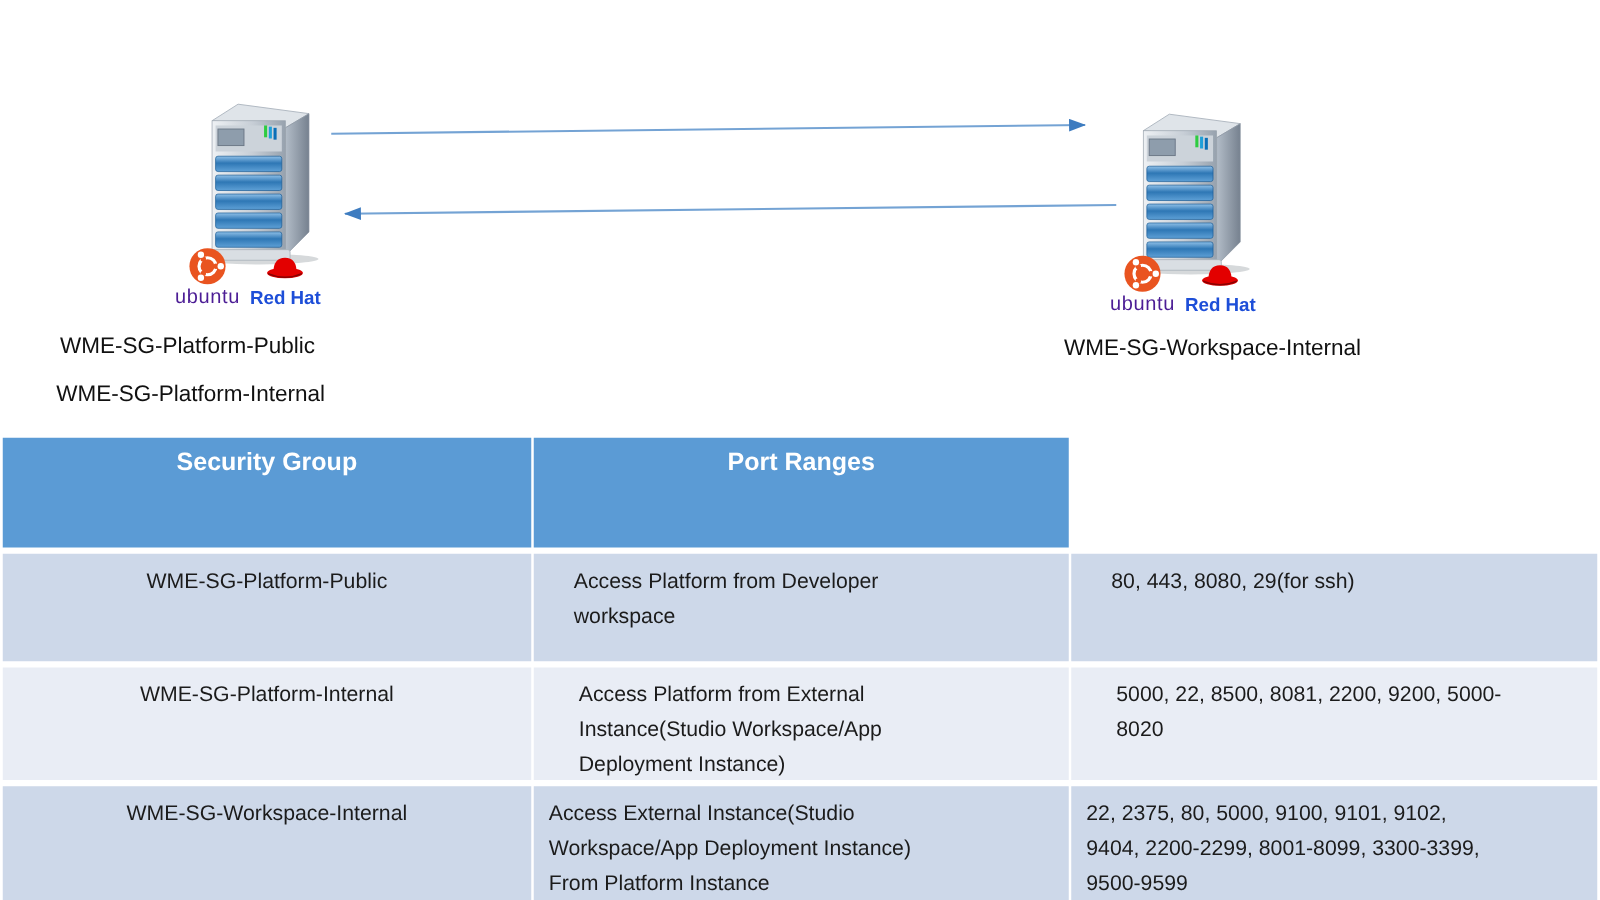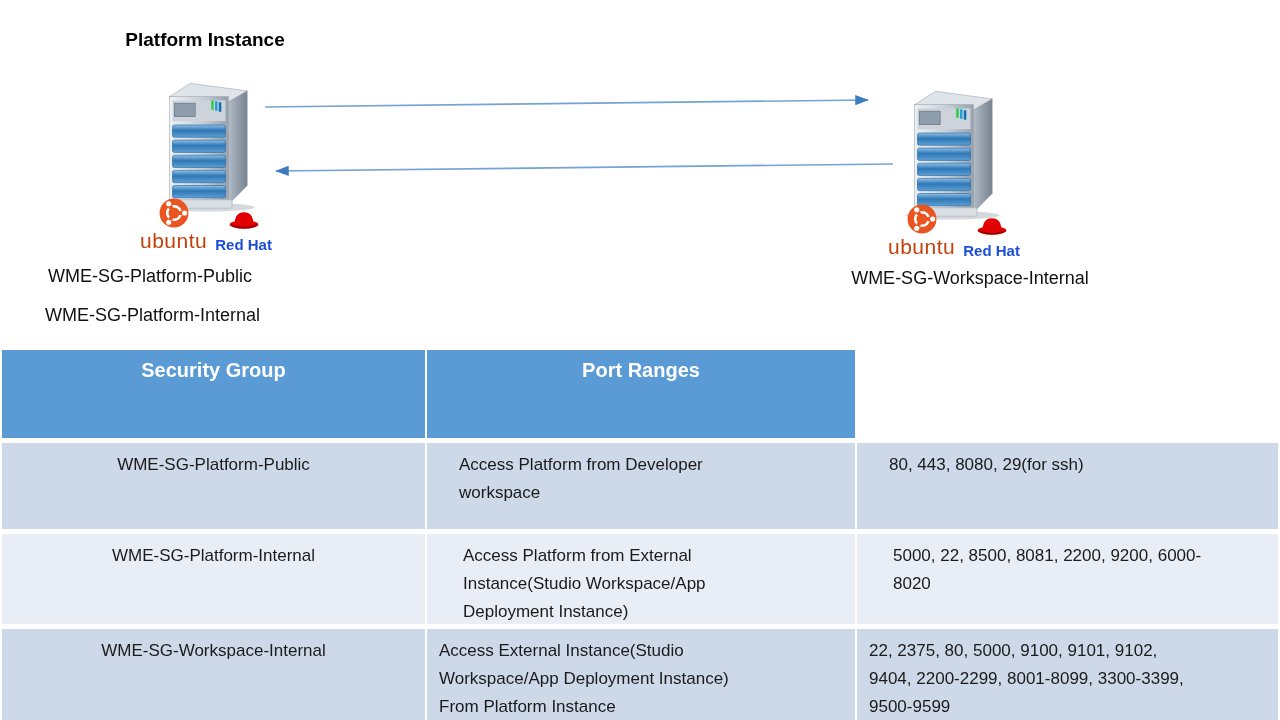--- a/index.html
+++ b/index.html
@@ -14,21 +14,21 @@
   
   .server{position:absolute;width:118px;height:140px;}
   .server-left{left:148px;top:72px;}
   .server-right{left:893px;top:80px;}
   .server svg{width:100%;height:100%;}
   
   .os-group{position:absolute;display:flex;align-items:flex-end;gap:8px;}
   .os-left{left:140px;top:196px;}
   .os-right{left:888px;top:202px;}
   .os-item{display:flex;flex-direction:column;align-items:center;}
-  .ubuntu-word{font-size:21px;color:#c2410c;letter-spacing:0.5px;margin-top:-1px;}
+  .ubuntu-word{font-size:16px;color:#4c1d95;letter-spacing:0.5px;margin-top:-1px;}
   .redhat-word{font-size:15px;font-weight:bold;color:#1d4ed8;margin-top:1px;}
   
   .sg-label{position:absolute;font-size:18px;color:#111;}
   .sg-l1{left:48px;top:266px;}
   .sg-l2{left:45px;top:305px;}
   .sg-r1{left:760px;top:268px;width:420px;text-align:center;}
   
   .arrows{position:absolute;left:0;top:0;pointer-events:none;}
   
   .sg-table{position:absolute;left:2px;right:2px;top:350px;height:476px;overflow:hidden;}
@@ -93,21 +93,20 @@
     <symbol id="sym-redhat" viewBox="0 0 44 32">
       <path d="M11,19 Q11,5 22,5 Q33,5 33,19 Z" fill="var(--redhat-red,#E30000)"></path>
       <ellipse cx="22" cy="19.5" rx="17" ry="5" fill="var(--redhat-red,#E30000)"></ellipse>
       <path d="M6,20 Q22,27 38,20" fill="none" stroke="#8a0000" stroke-width="1.4"></path>
     </symbol>
   </defs>
 </svg>
 
 <div class="canvas">
 
-  <div class="inst-title title-left">Platform Instance</div>
 
   <svg class="arrows" width="1280" height="250" viewBox="0 0 1280 250">
     <defs>
       <marker id="head" markerWidth="9" markerHeight="7" refX="7.5" refY="3" orient="auto" markerUnits="strokeWidth">
         <path d="M0,0 L8,3 L0,6 Z" style="fill:var(--arrow-head,#3E7CC0)"></path>
       </marker>
     </defs>
     <line x1="265" y1="107" x2="868" y2="100" style="stroke:var(--arrow,#74A3D4)" stroke-width="1.7" marker-end="url(#head)"></line>
     <line x1="893" y1="164" x2="276" y2="171" style="stroke:var(--arrow,#74A3D4)" stroke-width="1.7" marker-end="url(#head)"></line>
   </svg>
@@ -166,21 +165,21 @@
       <div class="cell c1">WME-SG-Platform-Public</div>
       <div class="cell">Access Platform from Developer
 workspace</div>
       <div class="cell">80, 443, 8080, 29(for ssh)</div>
     </div>
     <div class="t-row t-body row-even r2">
       <div class="cell c1">WME-SG-Platform-Internal</div>
       <div class="cell">Access Platform from External
 Instance(Studio Workspace/App
 Deployment Instance)</div>
-      <div class="cell">5000, 22, 8500, 8081, 2200, 9200, 6000-
+      <div class="cell">5000, 22, 8500, 8081, 2200, 9200, 5000-
 8020</div>
     </div>
     <div class="t-row t-body row-odd r3">
       <div class="cell c1">WME-SG-Workspace-Internal</div>
       <div class="cell">Access External Instance(Studio
 Workspace/App Deployment Instance)
 From Platform Instance</div>
       <div class="cell">22, 2375, 80, 5000, 9100, 9101, 9102,
 9404, 2200-2299, 8001-8099, 3300-3399,
 9500-9599</div>

